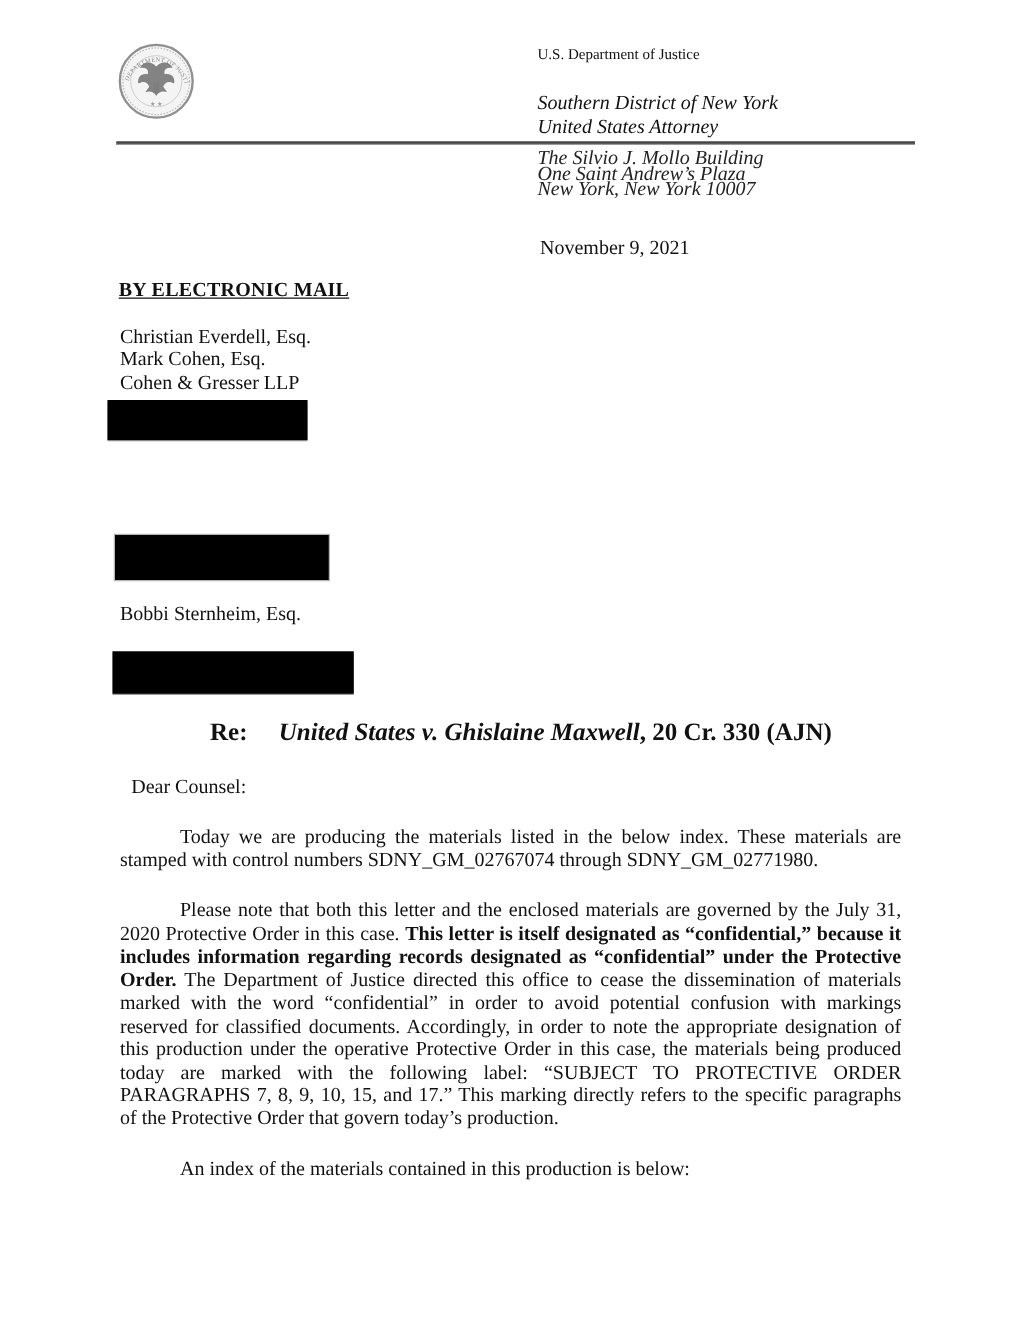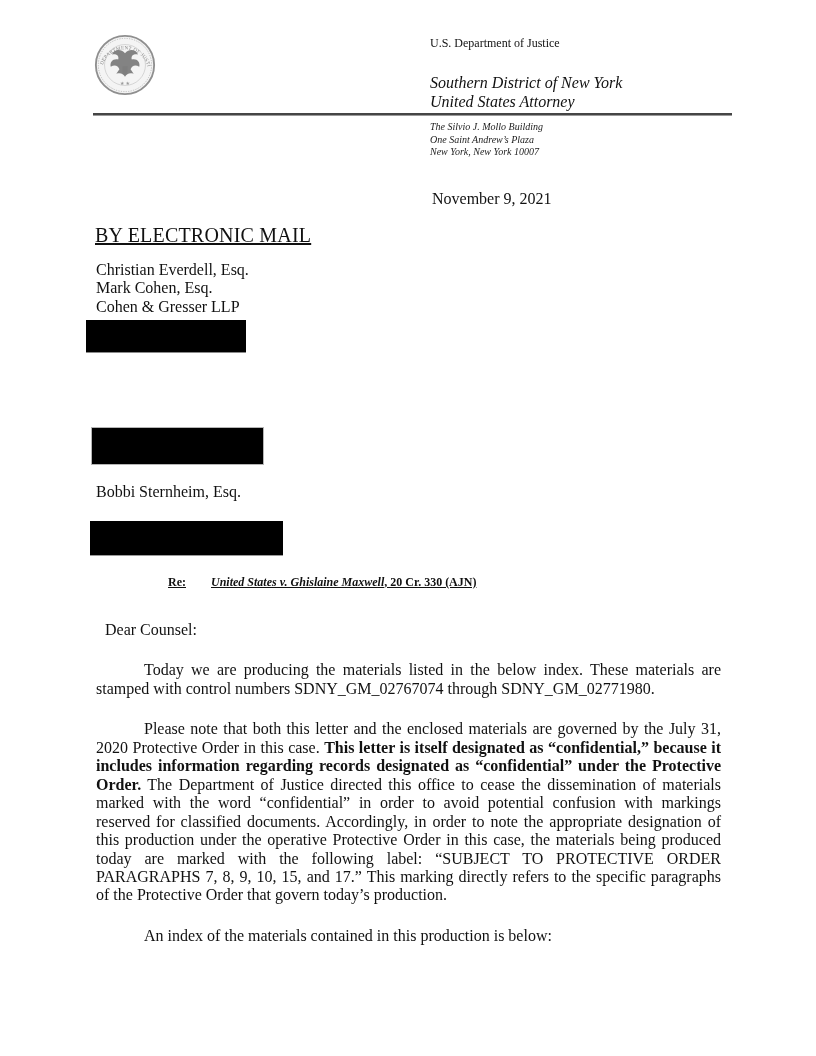--- a/index.html
+++ b/index.html
@@ -10,34 +10,34 @@
     margin:0 auto;
     font-family:"Liberation Serif","DejaVu Serif",serif;
     color:#111;
     overflow:hidden;
   }
   
   .seal{position:absolute;left:94px;top:33px;width:62px;height:64px;}
   .agency{position:absolute;left:430px;top:36px;font-size:12px;font-weight:normal;}
   .office{position:absolute;left:430px;top:73px;font-size:16px;font-style:italic;line-height:19px;}
   .rule{position:absolute;left:93px;top:113px;width:639px;height:2px;background:#454545;border-bottom:1px solid #9a9a9a;}
-  .addr{position:absolute;left:430px;top:121px;font-size:10px;font-style:italic;line-height:12.6px;color:#222;}
+  .addr{position:absolute;left:430px;top:121px;font-size:16px;font-style:italic;line-height:12.6px;color:#222;}
   .date{position:absolute;left:432px;top:190px;font-size:16px;}
   
-  .bymail{position:absolute;left:95px;top:224px;font-size:20px;font-weight:normal;text-decoration:underline;letter-spacing:.2px;}
+  .bymail{position:absolute;left:95px;top:224px;font-size:16px;font-weight:bold;text-decoration:underline;letter-spacing:.2px;}
   .recip{position:absolute;left:96px;font-size:16px;line-height:18.4px;}
   .recip.r1{top:261px;}
   .recip.r2{top:372px;}
   .recip.r3{top:483px;}
   .redaction{position:absolute;background:#000;}
   .redaction.b1{left:86px;top:320px;width:160px;height:32px;box-shadow:0 1px 0 #8a8a8a;}
   .redaction.b2{left:92px;top:428px;width:171px;height:36px;box-shadow:0 0 0 1px #b5b5b5;}
   .redaction.b3{left:90px;top:521px;width:193px;height:34px;box-shadow:0 1px 0 #9a9a9a;}
   
-  .reline{position:absolute;left:168px;top:575px;font-size:12px;font-weight:bold;text-decoration:underline;}
+  .reline{position:absolute;left:168px;top:575px;font-size:20px;font-weight:bold;}
   .reline .relabel{margin-right:25px;}
   .reline .casename{font-style:italic;}
   
   .body{position:absolute;left:96px;top:612px;width:625px;font-size:16px;line-height:18.45px;}
   .body p{margin:22px 0 0 0;text-indent:48px;text-align:justify;}
   .body p.nojust{text-align:left;}
   .body .salutation{margin:9px;text-indent:0;text-align:left;}
   .b{font-weight:bold;}
 </style>
 </head>

